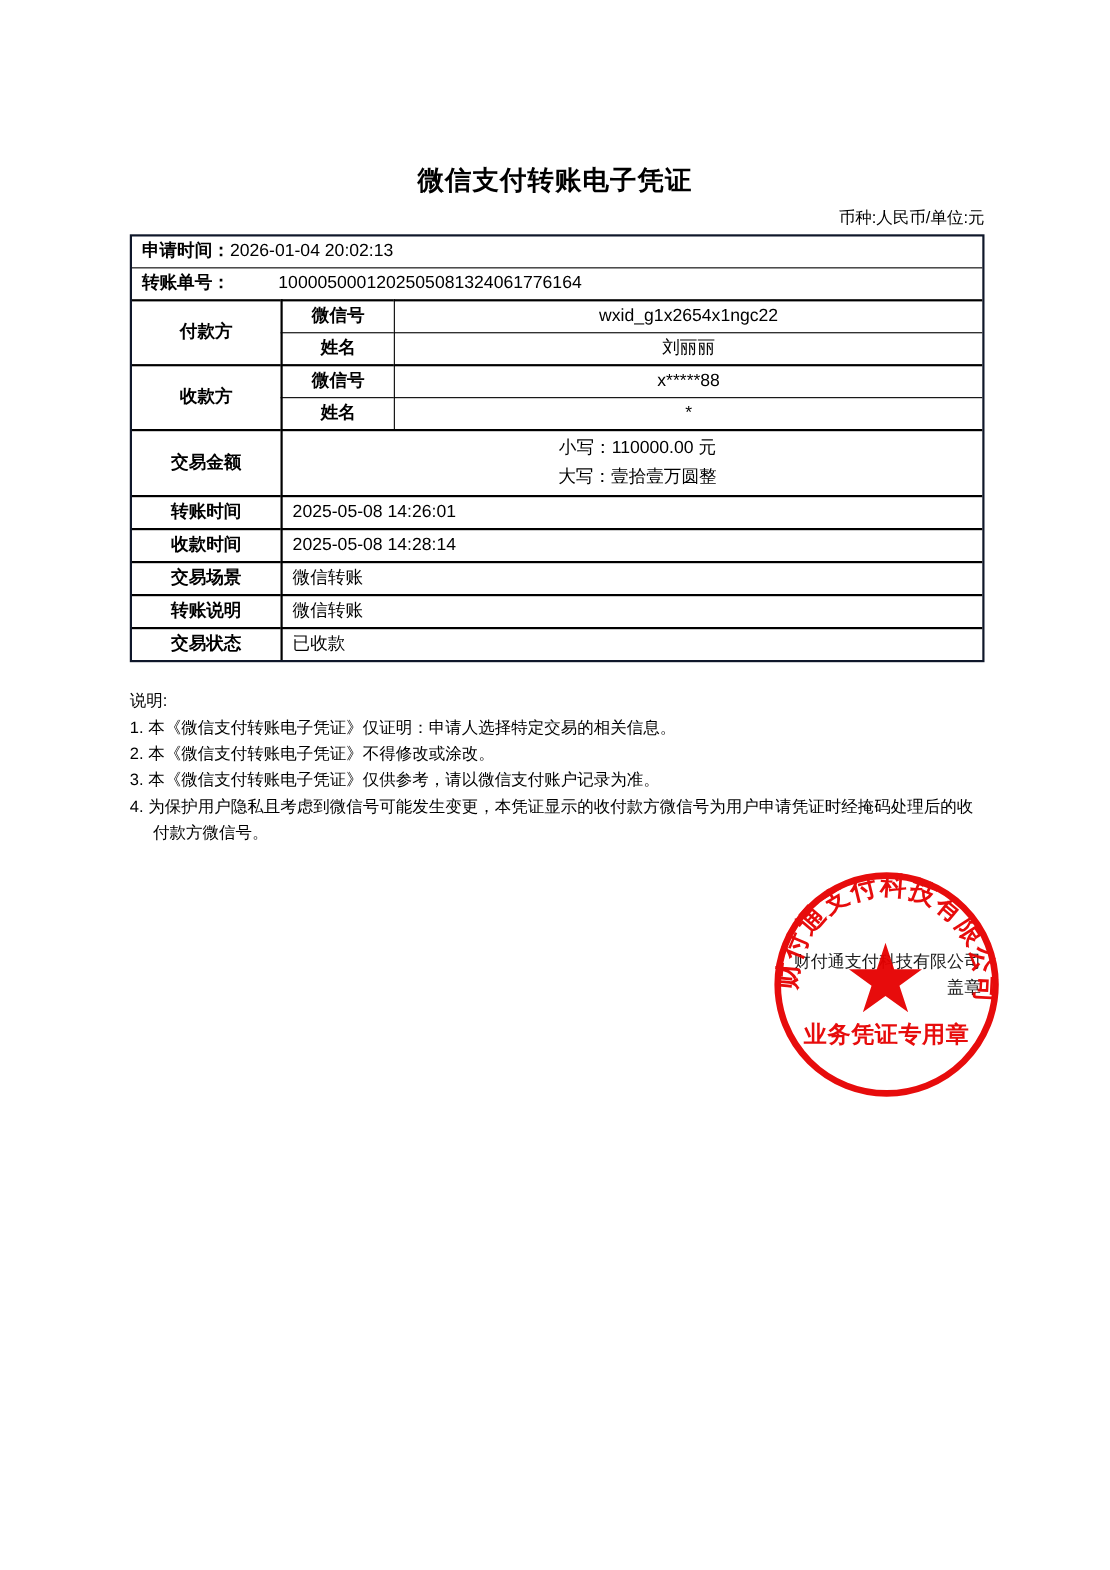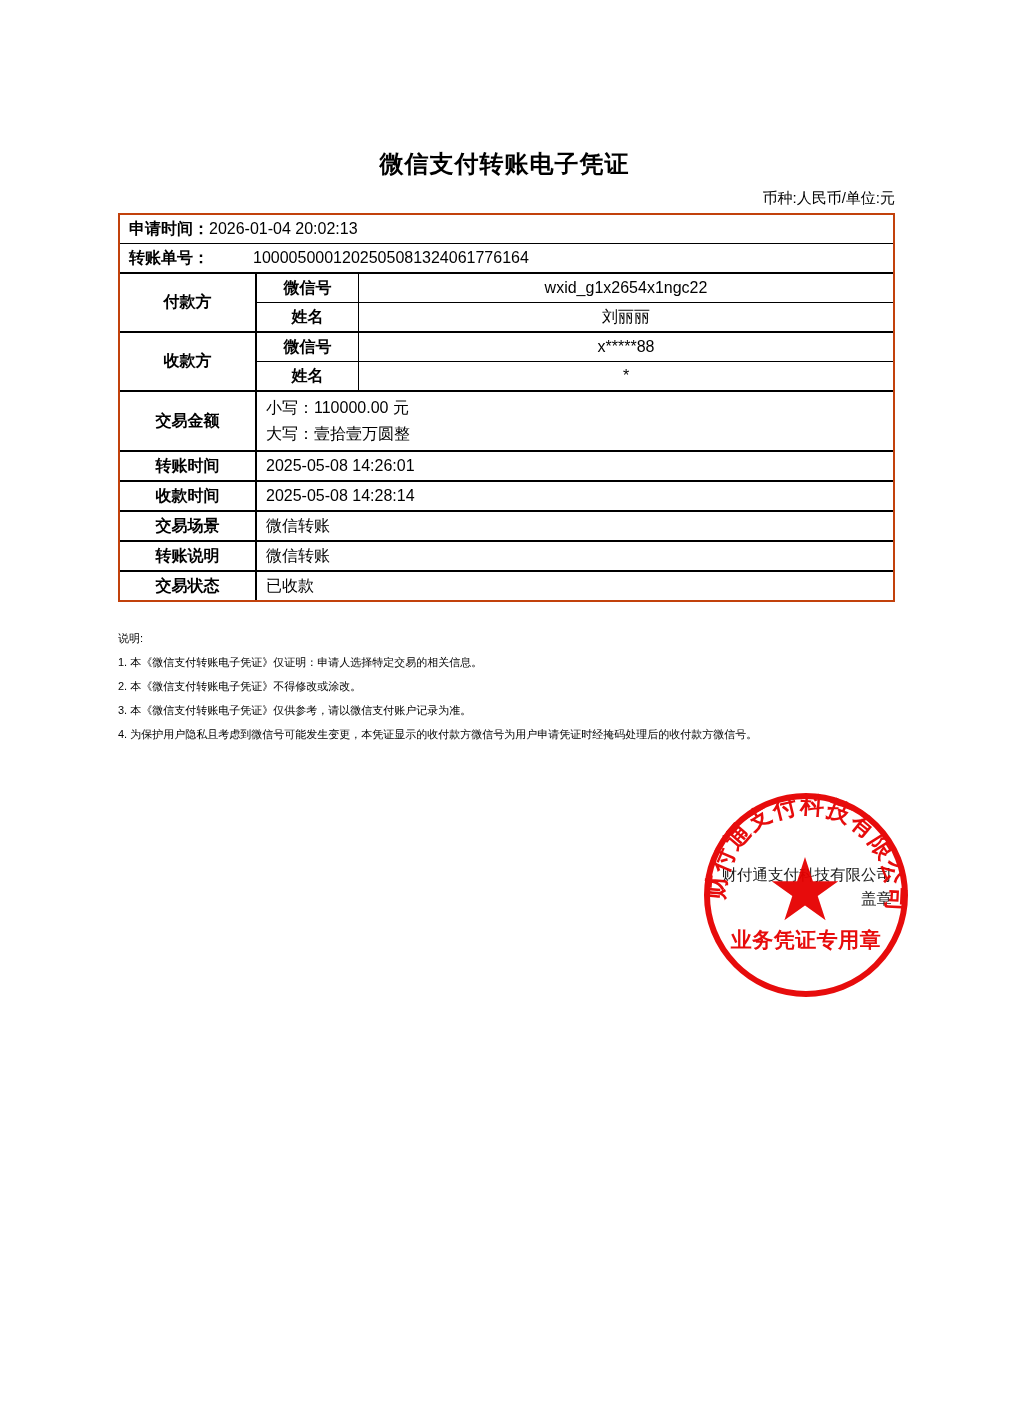--- a/index.html
+++ b/index.html
@@ -10,42 +10,42 @@
   .title {
     position:absolute; top:148px; left:0; width:100%;
     text-align:center; font-size:24px; font-weight:bold; letter-spacing:1px;
   }
   .currency {
     position:absolute; top:189px; right:114px; font-size:15px;
   }
   
   .vtable {
     position:absolute; top:213px; left:118px; width:777px;
-    border:2px solid #c2410c; box-sizing:border-box;
+    border:2px solid #0f172a; box-sizing:border-box;
     display:grid;
     grid-template-columns:135px 103px 1fr;
     grid-template-rows:28px 29px 30px 29px 30px 29px 60px 30px 30px 30px 30px 30px;
     font-size:16px; line-height:1.3;
   }
   .cell { display:flex; align-items:center; }
   .c-center { justify-content:center; text-align:center; }
   .c-left { padding-left:9px; }
   .full { grid-column:1 / 4; }
   .val2 { grid-column:2 / 4; }
   .lab { font-weight:600; }
   .bt2 { border-top:2px solid #000; }
   .bt1 { border-top:1px solid #000;gap:44px; }
   .bl2 { border-left:2px solid #000; }
   .bl1 { border-left:1px solid #000; }
-  .amount-cell { flex-direction:column; align-items:flex-start; justify-content:center; }
+  .amount-cell { flex-direction:column; align-items:center; justify-content:center; }
   .amount-cell div { line-height:26px; }
   
   .notes {
     position:absolute; top:626px; left:118px; width:776px;
-    font-size:11px; line-height:24px;
+    font-size:15px; line-height:24px;
   }
   .note-item { padding-left:21px; text-indent:-21px; }
   
   .sign {
     position:absolute; top:863px; right:117px;
     text-align:right; font-size:15.5px; line-height:24px; color:#1a1a1a; z-index:1;
   }
   .stamp {
     position:absolute; left:701px; top:790px; width:210px; height:210px;
     z-index:2; opacity:0.95;

